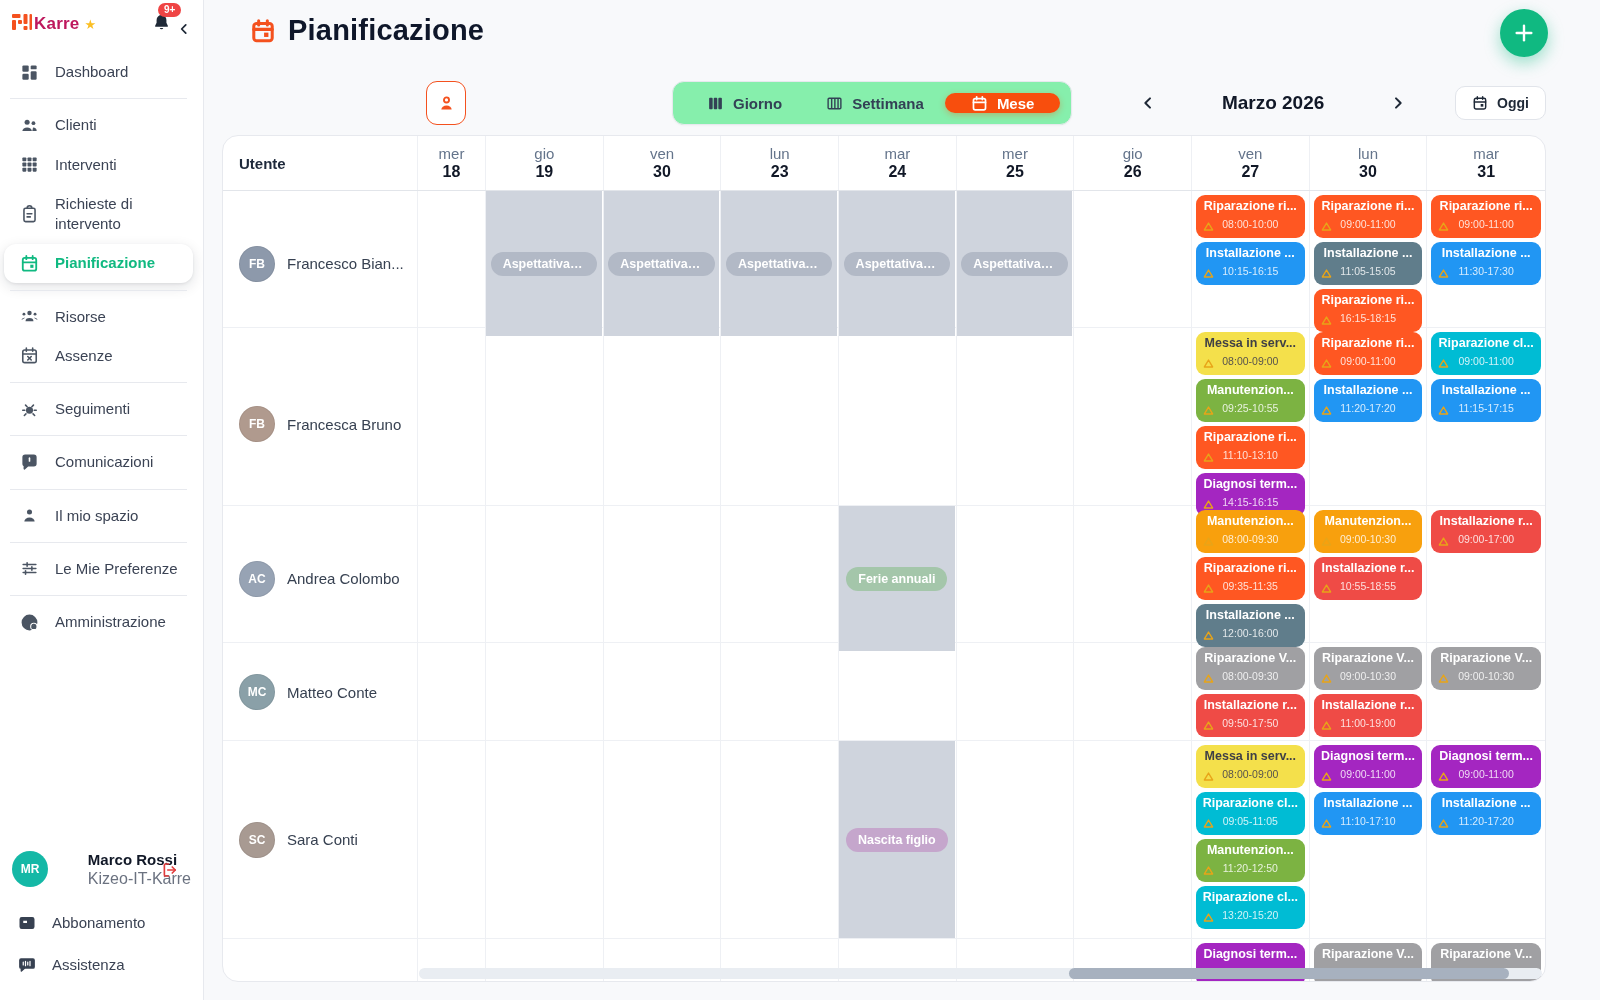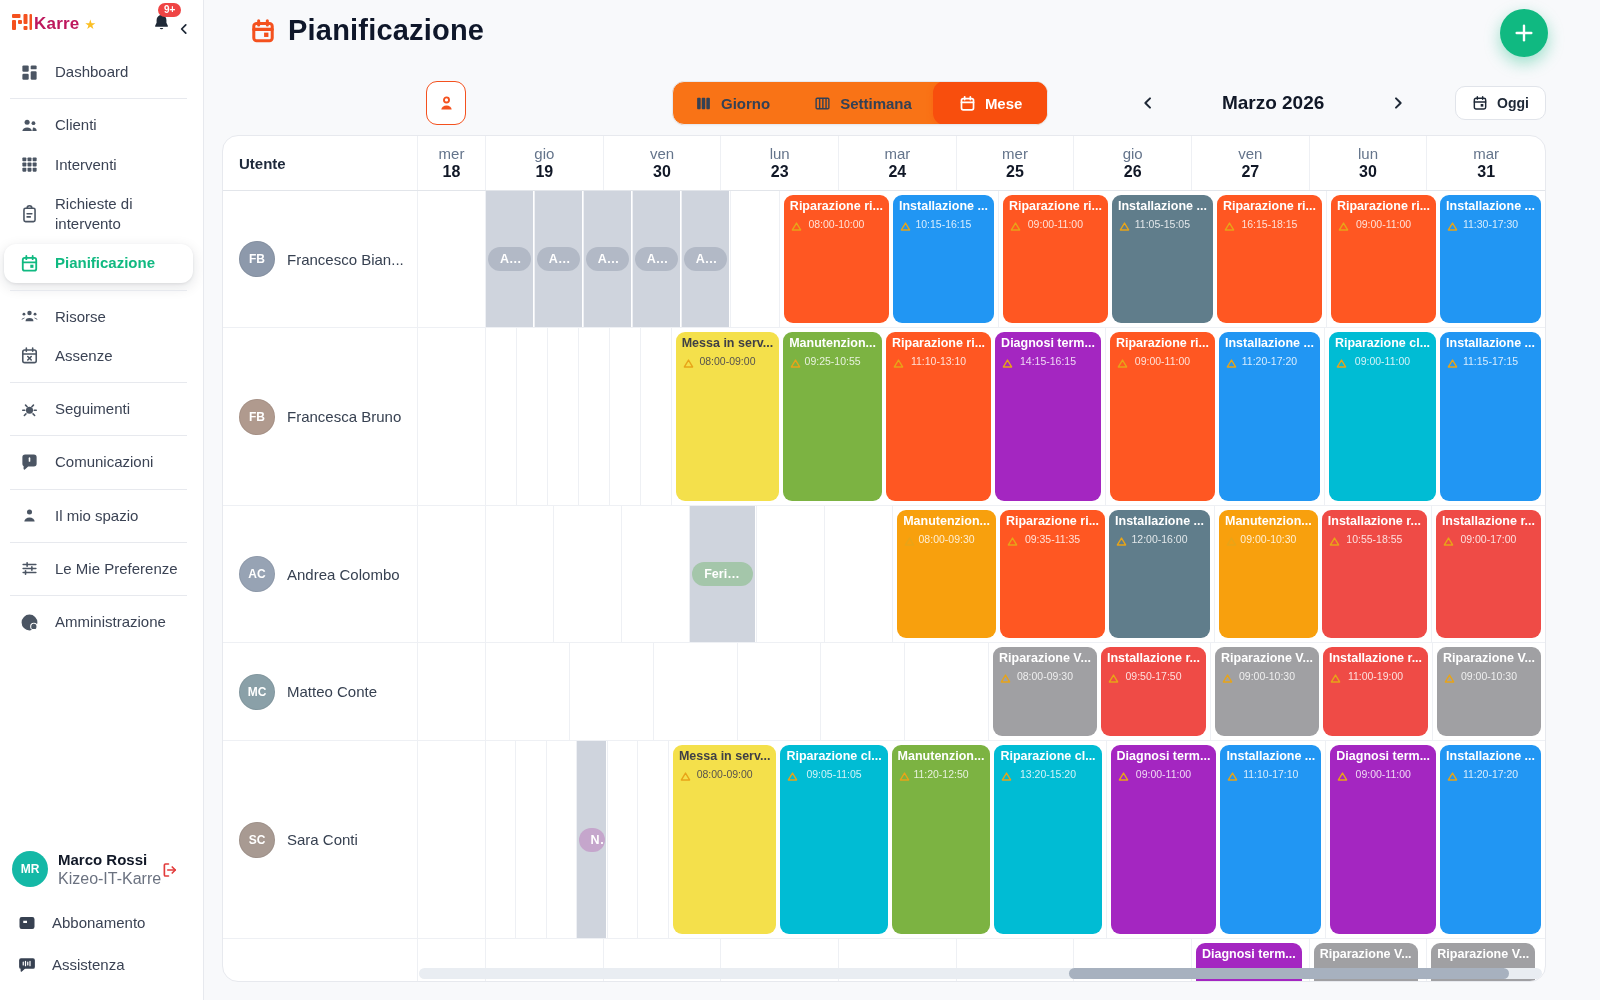--- a/index.html
+++ b/index.html
@@ -24,21 +24,21 @@
   .nav-item { display:flex; align-items:center; gap:16px; padding:9px 10px 9px 16px; margin:1px 4px 1px 4px;
               border-radius:12px; cursor:pointer; }
   .nav-item .ic { width:19px; height:19px; color:#4b5563; flex:0 0 auto; }
   .nav-label { font-size:15px; color:#3b4354; font-weight:500; line-height:1.35; max-width:128px; }
   .nav-item.active { background:#fff; box-shadow:0 4px 14px rgba(15,23,42,.12), 0 1px 3px rgba(15,23,42,.08); }
   .nav-item.active .ic { color:#10b981; }
   .nav-item.active .nav-label { color:#10b981; font-weight:700; }
   .nav-divider { height:1px; background:#e7e9ee; margin:7px 10px; }
 
   .side-bottom { padding:0 10px; }
-  .side-user { display:flex; align-items:center; gap:10px; padding:8px 2px 14px; position:relative; }
+  .side-user { display:flex; align-items:center; gap:10px; padding:8px 2px 14px; position:relative;justify-content:space-between; }
   .side-avatar { width:36px; height:36px; border-radius:50%; background:#14b8a6; color:#fff; font-size:12px;
                  font-weight:700; display:flex; align-items:center; justify-content:center; }
   .side-user-name { font-size:15px; font-weight:700; color:#111827; line-height:1.25; }
   .side-user-org { font-size:16px; color:#6b7280; }
   .logout-icon { width:18px; height:18px; color:#e23b3b; position:absolute; right:14px; top:18px; cursor:pointer; }
   .foot-item { display:flex; align-items:center; gap:16px; padding:11px 8px; cursor:pointer; }
   .foot-item .ic { width:18px; height:18px; color:#374151; }
   .foot-item .nav-label { font-size:15px; }
 
   
@@ -48,22 +48,22 @@
   .page-title { font-size:29px; font-weight:800; color:#0f172a; letter-spacing:.2px; }
   .fab { position:absolute; top:9px; right:52px; width:48px; height:48px; border-radius:50%; background:#10b981;
          color:#fff; display:flex; align-items:center; justify-content:center; box-shadow:0 6px 16px rgba(16,185,129,.4);
          cursor:pointer; border:none; }
   .fab .ic { width:22px; height:22px; }
 
   .toolbar { position:absolute; left:222px; right:54px; top:80px; height:46px; display:flex; align-items:center; }
   .filter-user-btn { width:40px; height:44px; border:1.5px solid #f4511e; border-radius:11px; background:#fff;
                      display:flex; align-items:center; justify-content:center; color:#f4511e; cursor:pointer; }
   .filter-user-btn .ic { width:19px; height:19px; }
-  .segmented { margin-left:206px; display:flex; align-items:stretch; background:#f97316; border:1px solid #e7e9ee;
-               border-radius:12px; padding:0; height:44px; overflow:hidden; box-shadow:0 1px 2px rgba(15,23,42,.03); }
+  .segmented { margin-left:206px; display:flex; align-items:stretch; background:#86efac; border:1px solid #e7e9ee;
+               border-radius:12px; padding:12px; height:44px; overflow:hidden; box-shadow:0 1px 2px rgba(15,23,42,.03); }
   .seg-btn { display:flex; align-items:center; gap:9px; padding:0 22px; background:transparent; border:none;
              font-family:inherit; font-size:15px; font-weight:600; color:#334155; cursor:pointer; border-radius:10px; }
   .seg-btn .ic { width:17px; height:17px; }
   .seg-btn.active { background:#f84e0d; color:#fff; font-weight:700; margin:-1px; padding:0 26px; border-radius:12px;
                     box-shadow:0 2px 6px rgba(248,78,13,.35); }
   .month-nav { margin-left:auto; display:flex; align-items:center; }
   .chev-btn { width:30px; height:30px; border:none; background:transparent; color:#1f2937; cursor:pointer;
               display:flex; align-items:center; justify-content:center; }
   .chev-btn .ic { width:16px; height:16px; }
   .month-label { width:220px; text-align:center; font-size:19px; font-weight:800; color:#111827; }
@@ -84,21 +84,21 @@
   .day-head:last-child { border-right:none; }
   .day-dow { font-size:15px; color:#64748b; }
   .day-num { font-size:16px; font-weight:700; color:#111827; }
 
   .cal-row { border-bottom:1px solid #eef0f4; }
   .user-cell { display:flex; align-items:center; gap:12px; padding-left:16px; border-right:1px solid #eef0f4; }
   .avatar { width:36px; height:36px; border-radius:50%; color:#fff; font-size:12px; font-weight:700;
             display:flex; align-items:center; justify-content:center; flex:0 0 auto;
             box-shadow:inset 0 0 0 1px rgba(0,0,0,.06); }
   .user-name { font-size:15px; color:#374151; font-weight:500; }
-  .day-cell { position:relative; border-right:1px solid #eef0f4; padding:4px; display:flex; flex-direction:row;
+  .day-cell { position:relative; border-right:1px solid #eef0f4; padding:4px; display:flex; flex-direction:column;
               gap:4px; align-items:stretch; }
   .day-cell:last-child { border-right:none; }
 
   .absence { position:absolute; inset:0 1px 0 0; background:#cfd4dd; display:flex; align-items:center;
              justify-content:center; cursor:pointer; }
   .absence-pill { padding:5px 12px; border-radius:999px; color:#fff; font-size:12.5px; font-weight:700;
                   white-space:nowrap; max-width:92%; overflow:hidden; text-overflow:ellipsis; }
 
   .event { position:relative; z-index:2; border-radius:9px; padding:4px 6px 6px; text-align:center; cursor:pointer;
            flex:0 0 auto; }

